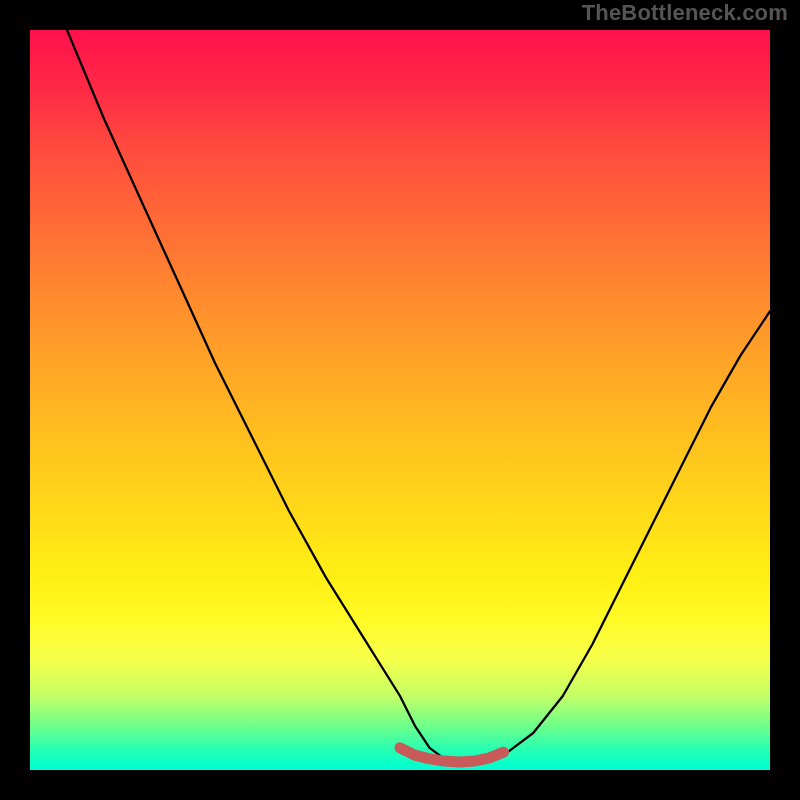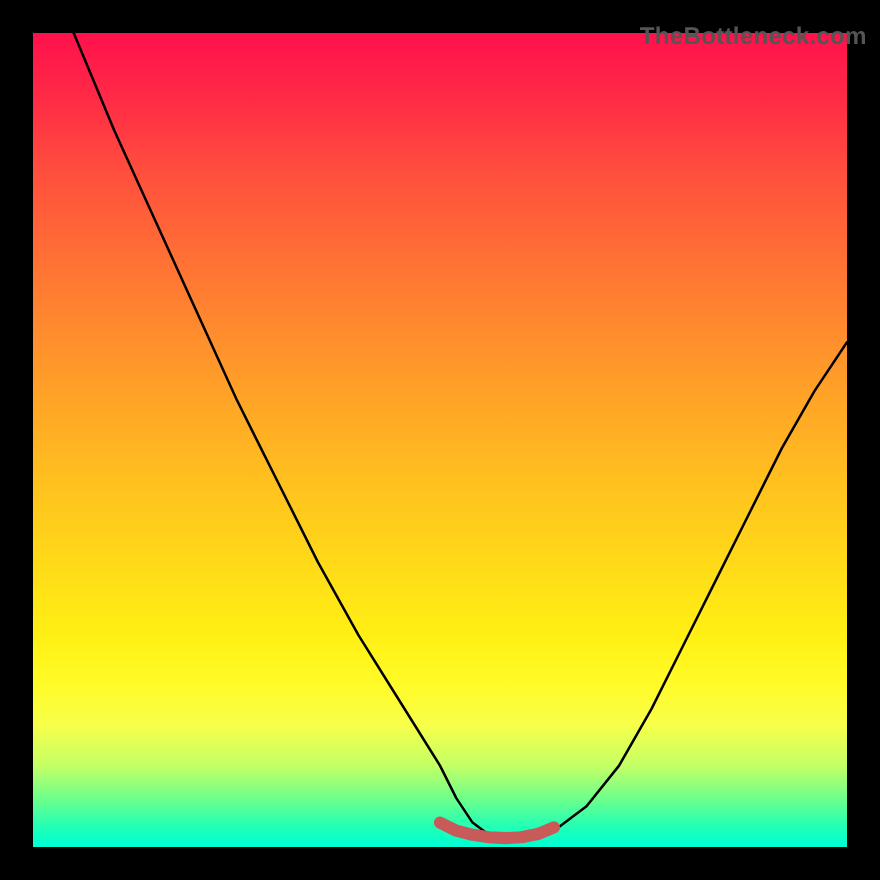--- a/index.html
+++ b/index.html
@@ -6,21 +6,21 @@
   body {
     width: 800px;
     height: 800px;
     background: #000;
     position: relative;
     font-family: Arial, sans-serif;
     overflow: hidden;
   }
   .watermark {
     position: absolute;
-    top: 20px;
+    top: 0;
     right: 12px;
     color: #555;
     font-size: 22px;
     font-weight: bold;
     z-index: 10;
     letter-spacing: 0.2px;
   }
   .plot-area {
     position: absolute;
     left: 30px;

